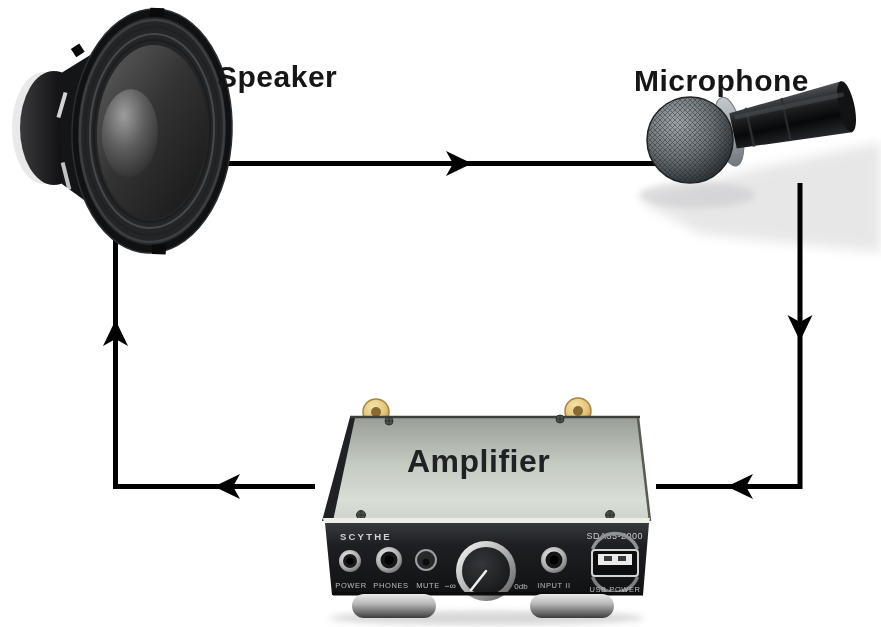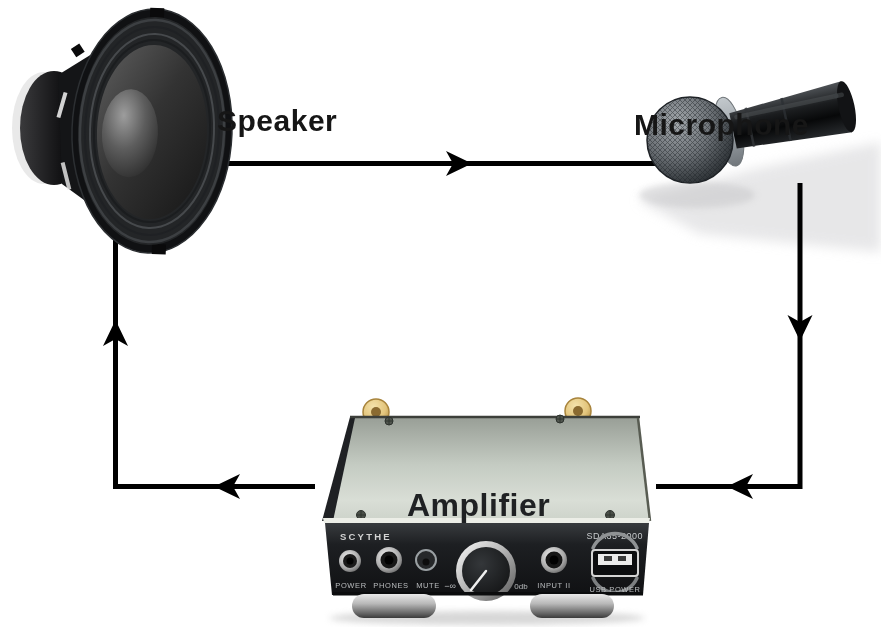--- a/index.html
+++ b/index.html
@@ -11,21 +11,20 @@
     font-family:"Liberation Sans", sans-serif;
   }
   .stage svg{position:absolute;left:0;top:0;}
   .node-label{
     position:absolute;
     font-weight:bold;
     color:#161616;
     letter-spacing:0.5px;
     white-space:nowrap;
     line-height:1;
-    margin-top:44px;
   }
   .lbl-speaker{left:217px;top:62px;font-size:30px;}
   .lbl-microphone{left:634px;top:66px;font-size:30px;}
   .lbl-amplifier{left:407px;top:445px;font-size:32px;color:#1f2123;}
   .panel-text{font-family:"Liberation Sans", sans-serif;}
 </style>
 </head>
 <body>
 
 <div class="stage">

